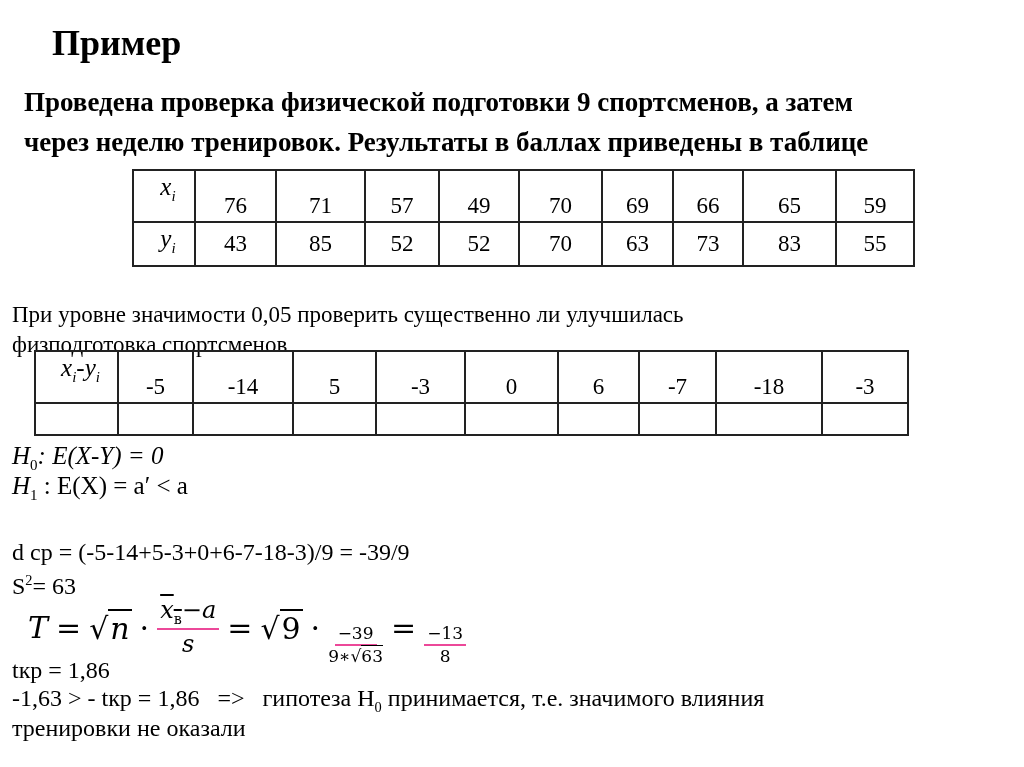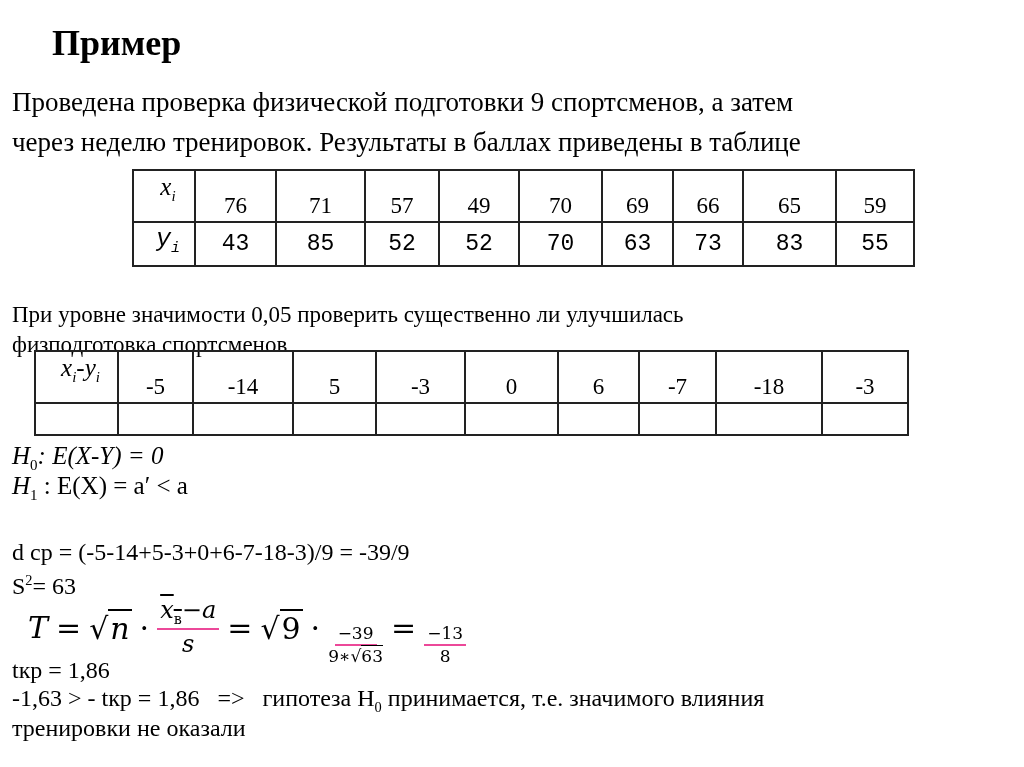--- a/index.html
+++ b/index.html
@@ -1,27 +1,27 @@
 <!DOCTYPE html>
 <html><head>
 <meta charset="utf-8">
 <style>
   html, body { margin: 0; padding: 0; background: #ffffff; }
   body { width: 1024px; height: 767px; position: relative; overflow: hidden;
          font-family: "Liberation Serif", "DejaVu Serif", serif; color: #000; }
   .abs { position: absolute; white-space: nowrap; }
   .title { left: 52px; top: 22px; font-size: 36px; font-weight: bold; }
   .para { font-size: 27px; line-height: 40px; }
-  .p1 { left: 12px; top: 82px; }
+  .p1 { left: 24px; top: 82px; font-weight: bold; }
   .p2 { left: 12px; top: 300px; font-size: 23px; line-height: 30px; }
   table.grid { position: absolute; border-collapse: collapse; }
   table.grid td { border: 2px solid #222; padding: 0; text-align: center; font-size: 23px; }
   #t1 { left: 132px; top: 169px; }
   #t1 tr.r1 td { height: 46px; vertical-align: bottom; padding-bottom: 2px; }
-  #t1 tr.r2 td { height: 40px; font-family: Liberation Mono, monospace; }
+  #t1 tr.r2 td { height: 40px; }
   #t2 { left: 34px; top: 350px; }
   #t2 tr.r1 td { height: 46px; vertical-align: bottom; padding-bottom: 2px; }
   #t2 tr.r2 td { height: 30px; }
   td.lbl { text-align: center; vertical-align: top !important; padding-left: 8px !important; padding-top: 2px !important; font-style: italic; font-size: 25px !important; }
   sub { font-size: 60%; }
   .hyp { font-size: 25px; line-height: 30px; }
   .h0 { left: 12px; top: 441px; }
   .h1 { left: 12px; top: 471px; }
   .calc { font-size: 24px; line-height: 28px; }
   .c1 { left: 12px; top: 538px; }

